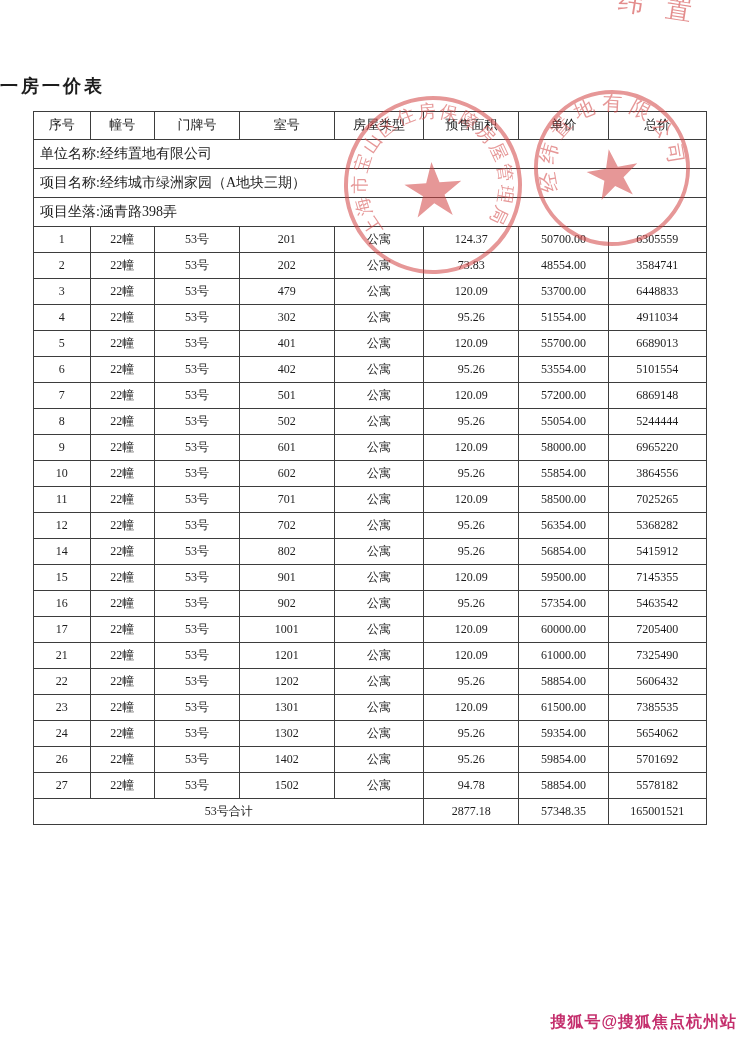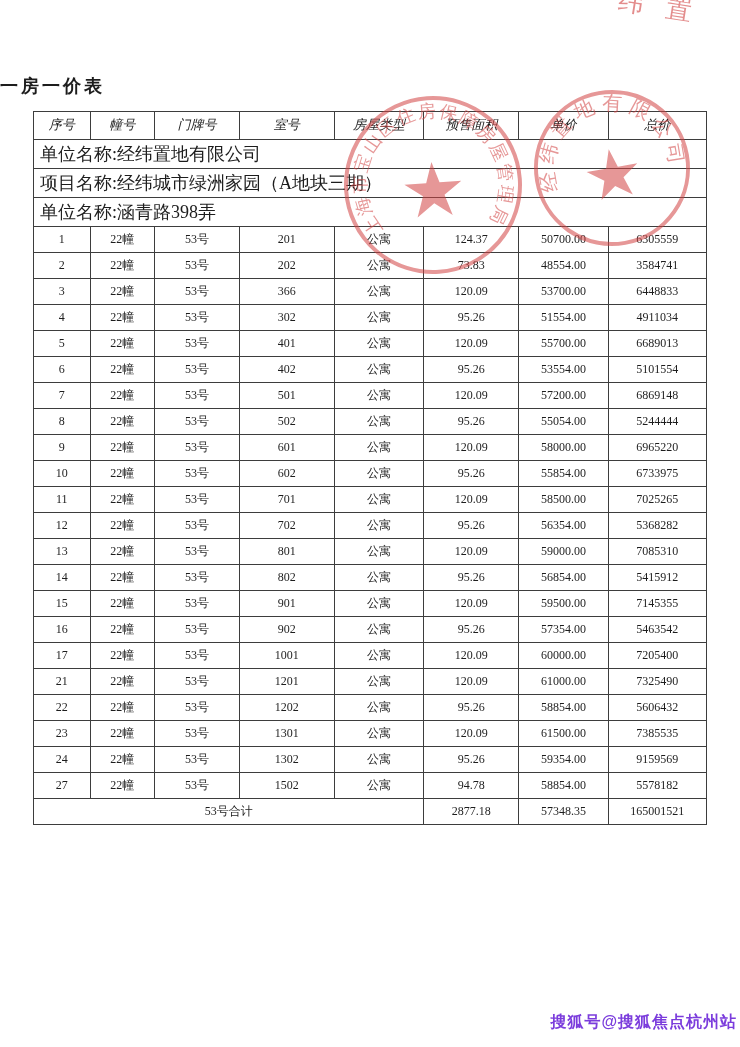--- a/index.html
+++ b/index.html
@@ -4,31 +4,31 @@
 <style>
   html,body{margin:0;padding:0;background:#ffffff;}
   body{width:740px;height:1047px;overflow:hidden;
        font-family:"Liberation Serif","DejaVu Serif",serif;color:#1d1d1d;}
   .page{position:relative;width:740px;height:1047px;background:#fff;overflow:hidden;}
   .title{padding-top:74px;text-align:left;font-size:18px;font-weight:bold;letter-spacing:3px;}
   table.price{border-collapse:collapse;table-layout:fixed;width:674px;margin:13px 0 0 33px;}
   table.price td,table.price th{border:1px solid #3d3d3d;text-align:center;
        font-size:12px;font-weight:normal;padding:0;height:25px;line-height:1.15;
        overflow:hidden;white-space:nowrap;}
-  tbody.info td{text-align:left;padding-left:6px;height:28px;font-size:18px;}
-  thead.cols th{height:27px;font-size:13px;font-style:italic;}
+  tbody.info td{text-align:left;padding-left:6px;height:28px;font-size:14px;}
+  thead.cols th{height:27px;font-size:13px;}
   tfoot td{height:26px;font-size:12.5px;}
   .stamp{position:absolute;pointer-events:none;opacity:0.55;}
   .stamp-gov{left:341px;top:93px;transform:rotate(-4deg);}
   .stamp-co{left:532px;top:88px;transform:rotate(-10deg);}
   .stamp-fragment{position:absolute;top:-10px;left:618px;color:#d24343;opacity:0.6;
        font-size:26px;letter-spacing:22px;transform:rotate(9deg);pointer-events:none;
        font-family:"Liberation Sans",sans-serif;}
   .watermark{position:absolute;right:3px;bottom:14px;font-size:16px;font-weight:bold;
-       color:#6d28d9;opacity:0.9;font-family:"Liberation Sans",sans-serif;letter-spacing:1px;}
+       color:#be185d;opacity:0.9;font-family:"Liberation Sans",sans-serif;letter-spacing:1px;}
 </style>
 </head>
 <body>
 
 <div class="page">
 
   <div class="title">一房一价表</div>
 
   <table class="price">
     <colgroup>
@@ -42,21 +42,21 @@
         <col style="width:14.6%">
     </colgroup>
     <tbody class="info">
       <tr>
         <td colspan="8">单位名称:经纬置地有限公司</td>
       </tr>
       <tr>
         <td colspan="8">项目名称:经纬城市绿洲家园（A地块三期）</td>
       </tr>
       <tr>
-        <td colspan="8">单位名称:涵青路398弄</td>
+        <td colspan="8">项目坐落:涵青路398弄</td>
       </tr>
     </tbody>
     <thead class="cols">
       <tr id="header-row">
           <th>序号</th>
           <th>幢号</th>
           <th>门牌号</th>
           <th>室号</th>
           <th>房屋类型</th>
           <th>预售面积</th>
@@ -82,21 +82,21 @@
           <td>202</td>
           <td>公寓</td>
           <td>73.83</td>
           <td>48554.00</td>
           <td>3584741</td>
         </tr>
         <tr>
           <td>3</td>
           <td>22幢</td>
           <td>53号</td>
-          <td>366</td>
+          <td>479</td>
           <td>公寓</td>
           <td>120.09</td>
           <td>53700.00</td>
           <td>6448833</td>
         </tr>
         <tr>
           <td>4</td>
           <td>22幢</td>
           <td>53号</td>
           <td>302</td>
@@ -156,21 +156,21 @@
           <td>6965220</td>
         </tr>
         <tr>
           <td>10</td>
           <td>22幢</td>
           <td>53号</td>
           <td>602</td>
           <td>公寓</td>
           <td>95.26</td>
           <td>55854.00</td>
-          <td>6733975</td>
+          <td>3864556</td>
         </tr>
         <tr>
           <td>11</td>
           <td>22幢</td>
           <td>53号</td>
           <td>701</td>
           <td>公寓</td>
           <td>120.09</td>
           <td>58500.00</td>
           <td>7025265</td>
@@ -179,30 +179,20 @@
           <td>12</td>
           <td>22幢</td>
           <td>53号</td>
           <td>702</td>
           <td>公寓</td>
           <td>95.26</td>
           <td>56354.00</td>
           <td>5368282</td>
         </tr>
         <tr>
-          <td>13</td>
-          <td>22幢</td>
-          <td>53号</td>
-          <td>801</td>
-          <td>公寓</td>
-          <td>120.09</td>
-          <td>59000.00</td>
-          <td>7085310</td>
-        </tr>
-        <tr>
           <td>14</td>
           <td>22幢</td>
           <td>53号</td>
           <td>802</td>
           <td>公寓</td>
           <td>95.26</td>
           <td>56854.00</td>
           <td>5415912</td>
         </tr>
         <tr>
@@ -266,21 +256,31 @@
           <td>7385535</td>
         </tr>
         <tr>
           <td>24</td>
           <td>22幢</td>
           <td>53号</td>
           <td>1302</td>
           <td>公寓</td>
           <td>95.26</td>
           <td>59354.00</td>
-          <td>9159569</td>
+          <td>5654062</td>
+        </tr>
+        <tr>
+          <td>26</td>
+          <td>22幢</td>
+          <td>53号</td>
+          <td>1402</td>
+          <td>公寓</td>
+          <td>95.26</td>
+          <td>59854.00</td>
+          <td>5701692</td>
         </tr>
         <tr>
           <td>27</td>
           <td>22幢</td>
           <td>53号</td>
           <td>1502</td>
           <td>公寓</td>
           <td>94.78</td>
           <td>58854.00</td>
           <td>5578182</td>

